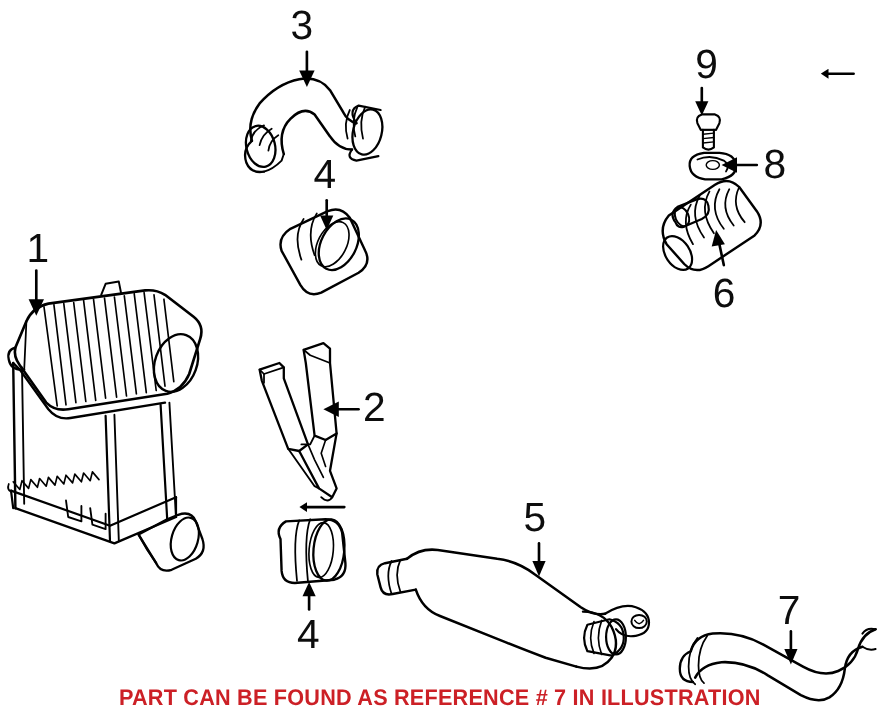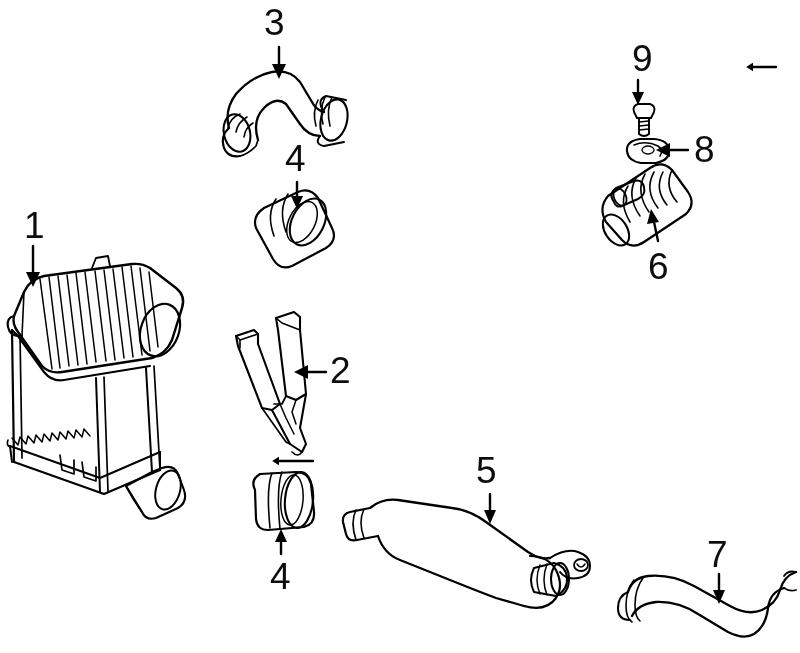--- a/index.html
+++ b/index.html
@@ -289,14 +289,17 @@
   <div class="callout-label" style="left:330px; top:352px;">2</div>
   <div class="callout-label" style="left:264px; top:4px;">3</div>
   <div class="callout-label" style="left:285px; top:140px;">4</div>
   <div class="callout-label" style="left:270px; top:558px;">4</div>
   <div class="callout-label" style="left:476px; top:452px;">5</div>
   <div class="callout-label" style="left:648px; top:248px;">6</div>
   <div class="callout-label" style="left:707px; top:536px;">7</div>
   <div class="callout-label" style="left:694px; top:131px;">8</div>
   <div class="callout-label" style="left:632px; top:40px;">9</div>
 
+  <div class="caption-bar">
+    <span class="caption-text">PART CAN BE FOUND AS REFERENCE # 7 IN ILLUSTRATION</span>
+  </div>
 
 </div>
 
 </body></html>

